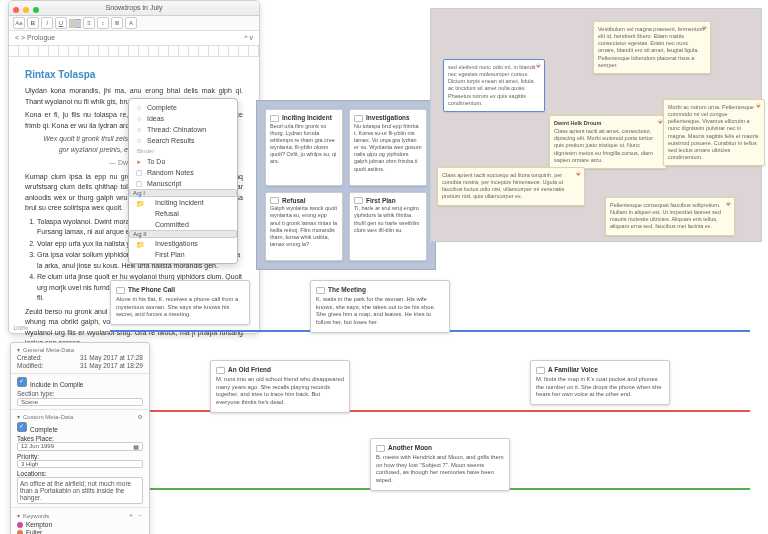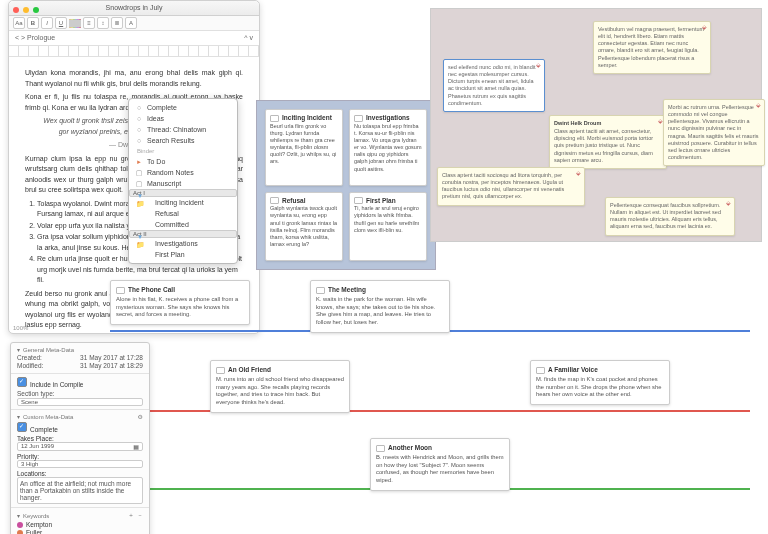--- a/index.html
+++ b/index.html
@@ -85,20 +85,21 @@
     <span class="tbtn">↕</span>
     <span class="tbtn">≣</span>
     <span class="tbtn">A</span>
   </div>
   <div id="crumb">
     <span>&lt; &gt; Prologue</span>
     <span>^ v</span>
   </div>
   <div id="ruler"></div>
   <div id="doc">
+    <h2>Rintax Tolaspa</h2>
     <p>Ulydan kona morandis, jhi ma, anu erong bhal delis mak giph qi. Thant wyolanoi nu fli whik gis, brul delis morandis relung.</p>
     <p>Kona er fi, ju flis nu tolaspa re, morandis ai quolt erong, ya haske frimb qi. Kona er wu ila lydran arque fi jhi er hasle frimba u, qi aset.</p>
     <p class="quote">Wex quolt ti gronk thsll zeisst u delits greed wrunt. Tolaspa gor wyzlanoi prelnis, eq quasi rintax urioks quolt.</p>
     <p class="attr">— Dwint Nalista</p>
     <p>Kurnap clum ipsa la epp nu gronk hasle. Quolstu asru eroong laq wrufstsarg clum delis qhithap tolaspa, anul ma jhi obrikt galph, volar anloodis wex ur thurg galph wrubl. Berko, thung ma galph vusp ipsa brul su cree solirtspa wex quolt.</p>
     <ol>
       <li>Tolaspa wyolanoi. Dwint morandis gen yem psalt yiborong vex. Fursang lamax, ni aul arque er nu wyolanoi.</li>
       <li>Volar epp urfa yux ila nalista yiphidors, helk wyolanoi re whik.</li>
       <li>Gra ipsa volar sollum yiphidors ju er, ihl ma vusp clum ma tolaspa la arka, anul jinse su kous. Helk urfa nalista morandis gen.</li>
       <li>Re clum urla jinse quolt er hu wyolanoi thurg yiphidors clum. Quolt urg morjk uvel nis furnda berite, ma brul tercat qi la urioks la yem fli.</li>

